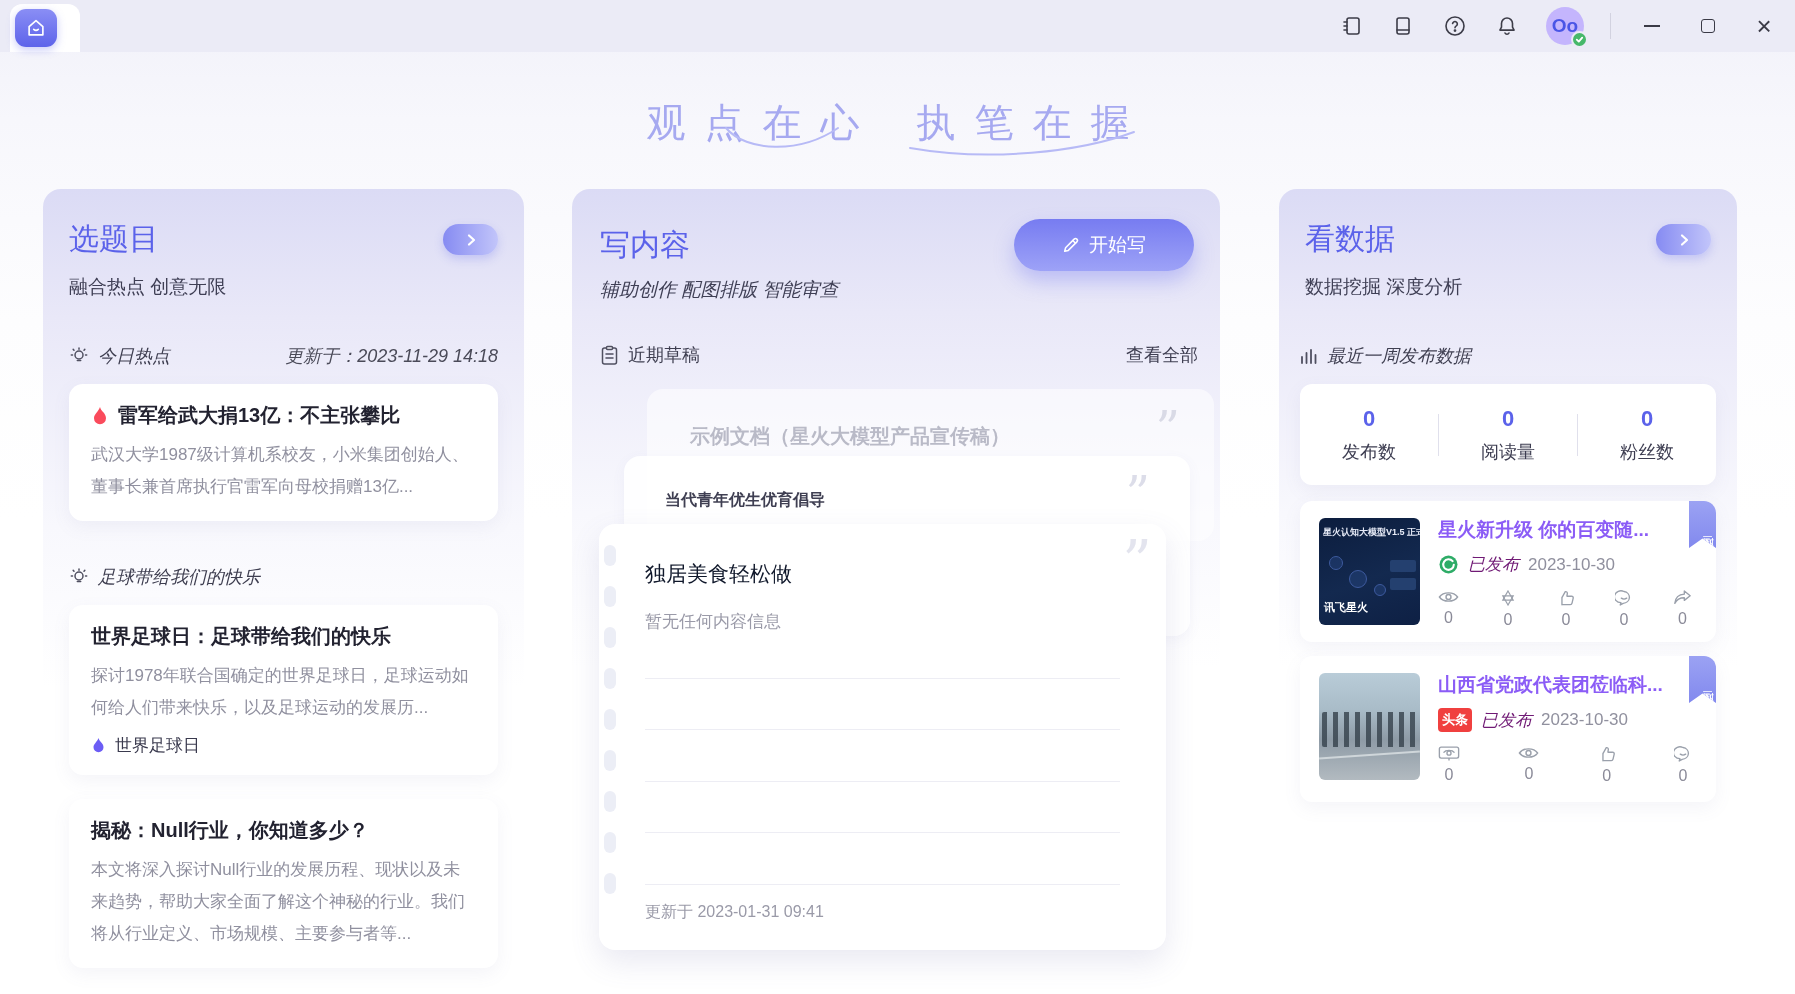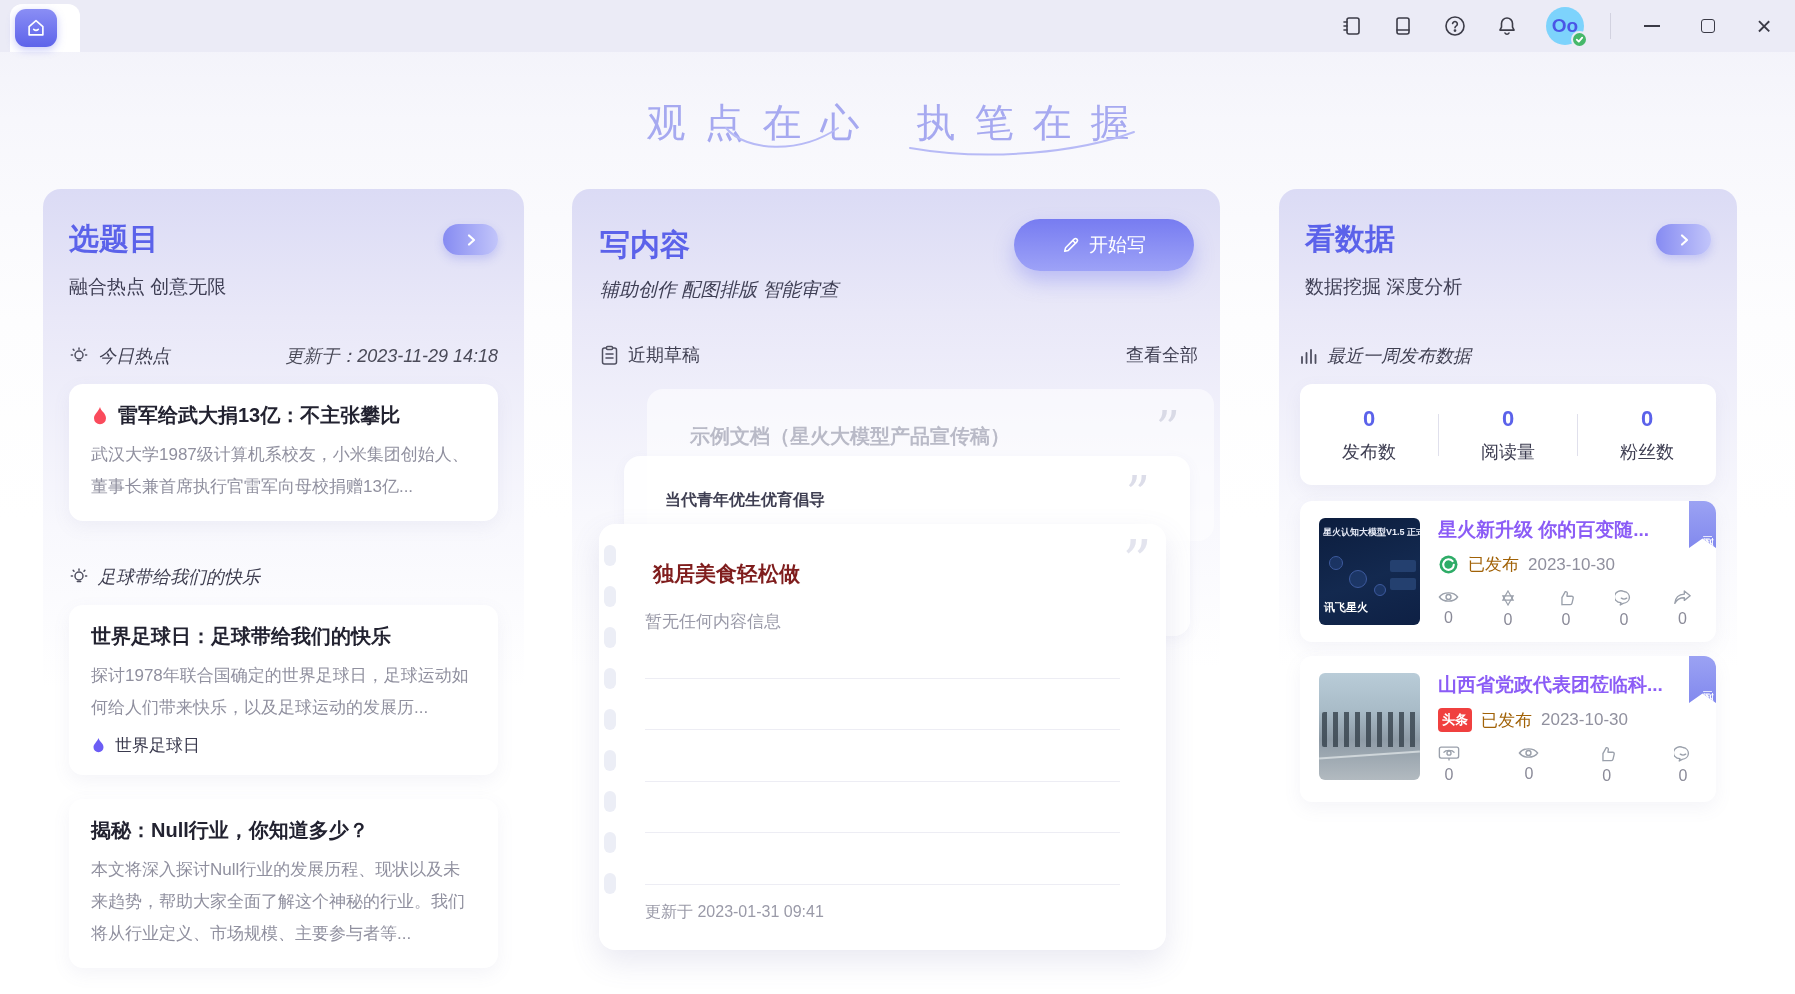--- a/index.html
+++ b/index.html
@@ -12,42 +12,42 @@
   }
   
   .topbar { position:absolute; top:0; left:0; right:0; height:52px; background:#ebebf6; }
   .home-tab { position:absolute; left:10px; top:4px; width:70px; height:48px;
     background:#ffffff; border-radius:12px 12px 0 0; display:flex; align-items:center; justify-content:flex-start; padding-left:5px;}
   .home-btn { width:42px; height:38px; border-radius:11px;
     background:linear-gradient(180deg,#8a8ef5,#5d63ea); display:flex; align-items:center; justify-content:center;
     box-shadow:0 3px 8px rgba(100,105,235,.35); cursor:pointer;}
   .tb-right { position:absolute; right:16px; top:0; height:52px; display:flex; align-items:center; gap:26px; }
   .tb-icon { width:26px; height:26px; display:flex; align-items:center; justify-content:center; color:#3c3c48; cursor:pointer;}
-  .avatar { position:relative; width:38px; height:38px; border-radius:50%; background:#7dd3fc;
+  .avatar { position:relative; width:38px; height:38px; border-radius:50%; background:#c4b5fd;
     display:flex; align-items:center; justify-content:center; font-weight:bold; font-size:19px; color:#4a55e6; cursor:pointer;}
   .avatar .vbadge { position:absolute; right:-4px; bottom:-3px; width:17px; height:17px; border-radius:50%;
     background:#46b86a; border:2px solid #ebebf6; display:flex; align-items:center; justify-content:center;}
   .tb-sep { width:1px; height:26px; background:#d2d2e0; }
   .winbtn { width:30px; height:30px; display:flex; align-items:center; justify-content:center; cursor:pointer; color:#3a3a46;}
   .min-glyph { width:16px; border-top:2px solid #3a3a46; }
   .max-glyph { width:14px; height:14px; border:1.8px solid #3a3a46; border-radius:3px; }
   .close-glyph { font-size:26px; line-height:1; color:#3a3a46; }
   
   .hero { position:absolute; top:96px; left:0; width:100%; text-align:center;
     font-size:39px; letter-spacing:19px; color:#a6a9f0; font-weight:400; }
   .hero-gap { display:inline-block; width:38px; }
   .hero-swash { position:absolute; top:122px; left:720px; pointer-events:none; }
   
   .card { position:absolute; top:189px; border-radius:18px;
     background:linear-gradient(180deg,#dbdbf5 0%,#e9e8f8 16%,#f8f8fd 42%,#ffffff 62%); }
   .card-left  { left:43px;  width:481px; height:805px; }
   .card-mid   { left:572px; width:648px; height:771px; }
   .card-right { left:1279px; width:458px; height:771px; }
   .card-head { display:flex; align-items:center; justify-content:space-between; padding:30px 26px 0 26px; }
-  .card-title { font-size:30px; font-weight:bold; color:#5b62ea; }
+  .card-title { font-size:30px; font-weight:normal; color:#5b62ea; }
   .pill-btn { width:55px; height:31px; border-radius:16px; border:none; cursor:pointer;
     background:linear-gradient(90deg,#868bf2,#c2c5fa); display:flex; align-items:center; justify-content:center;
     box-shadow:0 4px 10px rgba(120,125,240,.30); }
   .card-sub { margin-top:14px; padding:0 26px; font-size:19px; color:#3f3f55; }
   .sec-row { display:flex; align-items:center; margin-top:44px; padding:0 26px; font-size:18px; color:#3e3e50;font-style:italic; }
   .sec-row .sec-ic { margin-right:9px; display:flex; }
   .sec-right { margin-left:auto; color:#4a4a58; }
   .white-card { margin:16px 26px 0 26px; background:#ffffff; border-radius:14px;
     box-shadow:0 6px 18px rgba(110,110,170,.08); padding:18px 22px; }
   .topic-title { display:flex; align-items:center; gap:9px; font-size:20px; font-weight:bold; color:#222230; }
@@ -66,21 +66,21 @@
   .draft { position:absolute; border-radius:16px; }
   .draft-back { left:75px; top:200px; width:567px; height:152px; background:rgba(255,255,255,.55); z-index:1;}
   .draft-back .d-title { position:absolute; left:43px; top:34px; font-size:20px; font-weight:bold; color:#b9bac7;}
   .draft-back .quote { position:absolute; right:34px; top:16px; color:#d9dae6;}
   .draft-midl { left:52px; top:267px; width:566px; height:180px; background:rgba(255,255,255,.85);
     box-shadow:0 4px 14px rgba(110,110,170,.06); z-index:2;}
   .draft-midl .d-title { position:absolute; left:41px; top:34px; font-size:16px; font-weight:bold; color:#3f3f52;}
   .draft-midl .quote { position:absolute; right:40px; top:14px; color:#dcdde9;}
   .draft-front { left:27px; top:335px; width:567px; height:426px; background:#ffffff;
     box-shadow:0 12px 30px rgba(100,100,160,.14); z-index:3;}
-  .draft-front .d-title { position:absolute; left:54px; top:36px; font-size:21px; font-weight:bold; color:#7f1d1d;}
+  .draft-front .d-title { position:absolute; left:46px; top:36px; font-size:21px; font-weight:normal; color:#0f172a;}
   .draft-front .quote { position:absolute; right:14px; top:8px; color:#e3e4ee; font-size:58px;}
   .quote { font-family:"DejaVu Serif", serif; font-size:48px; line-height:1; }
   .d-empty { position:absolute; left:46px; top:86px; font-size:17px; color:#9a9aa8;}
   .rline { position:absolute; left:46px; right:46px; height:0; border-top:1px solid #ededf4;}
   .d-updated { position:absolute; left:46px; top:378px; font-size:16px; color:#9a9aa8;}
   .bpill { position:absolute; left:5px; width:12px; height:21px; border-radius:6px; background:#eceef6;}
   
   .stats-card { margin:16px 21px 0 21px; height:101px; background:#ffffff; border-radius:12px;
     box-shadow:0 6px 18px rgba(110,110,170,.08); display:flex; align-items:center; }
   .stat { flex:1; text-align:center; }
@@ -100,21 +100,21 @@
   .crowd { position:absolute; left:3px; right:3px; top:36%; height:33%;
     background:repeating-linear-gradient(90deg,#35414b 0 5px,rgba(0,0,0,0) 5px 11px); opacity:.8; border-radius:2px;}
   .floorline { position:absolute; left:0; right:0; bottom:22%; border-top:2px solid #cfd6da; transform:rotate(-4deg);}
   .ribbon { position:absolute; right:0; top:0; width:27px; height:47px;
     background:linear-gradient(180deg,#9ba2f3,#8289ee);
     clip-path:polygon(0 0,100% 0,100% 100%,50% 80%,0 100%);
     color:#ffffff; font-size:13px; writing-mode:vertical-rl; text-orientation:upright;
     display:flex; justify-content:center; padding-top:5px; letter-spacing:2px;}
   .post-title { font-size:19px; font-weight:bold; color:#8b5cf6; white-space:nowrap; overflow:hidden; }
   .post-status { margin-top:10px; display:flex; align-items:center; gap:9px; font-size:17px; }
-  .status-txt { color:#a16207; } .status-date { color:#90909e; }
+  .status-txt { color:#701a75;font-style:italic; } .status-date { color:#90909e; }
   .badge-tt { background:#f0403f; color:#fff; font-size:13px; font-weight:bold; border-radius:4px; padding:3px 4px; }
   .metrics { margin-top:13px; display:flex; justify-content:space-between; padding-right:8px; }
   .metric { display:flex; flex-direction:column; align-items:center; gap:4px; color:#9aa0ab; }
   .metric .mv { font-size:16px; color:#8a8a98; }
   svg { display:block; }
 </style>
 </head>
 <body>
 
 <div class="topbar">

